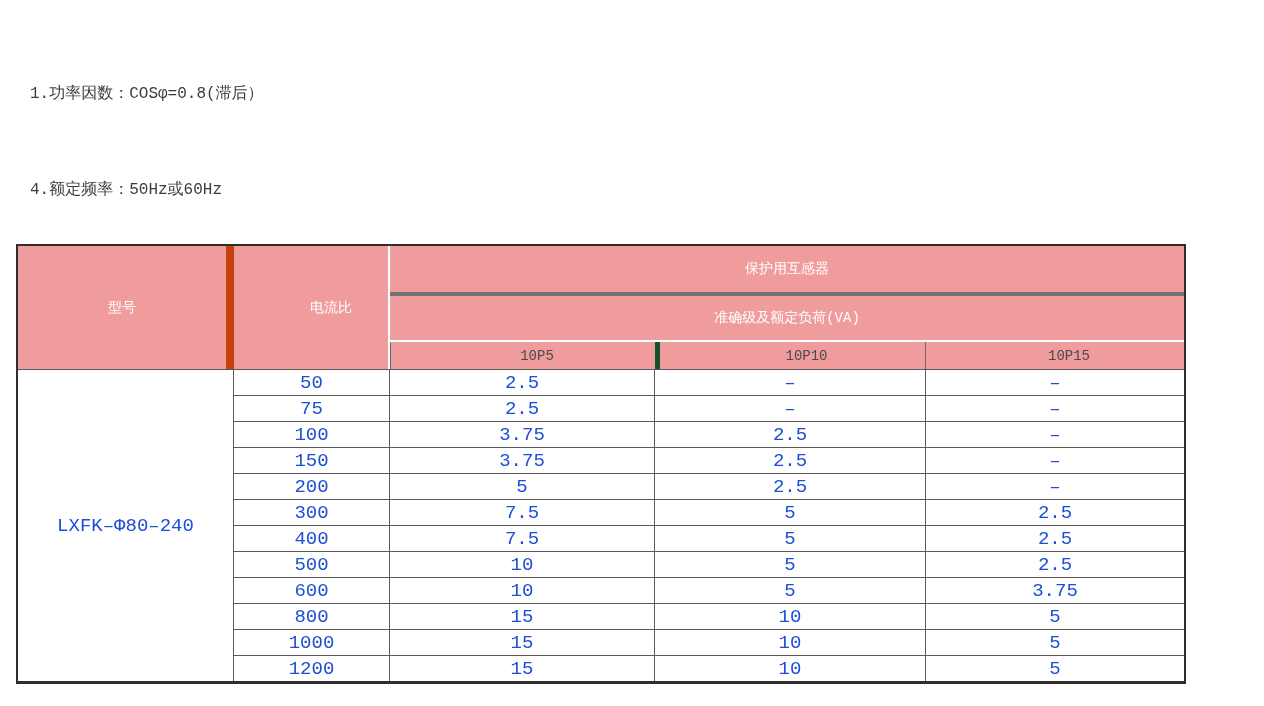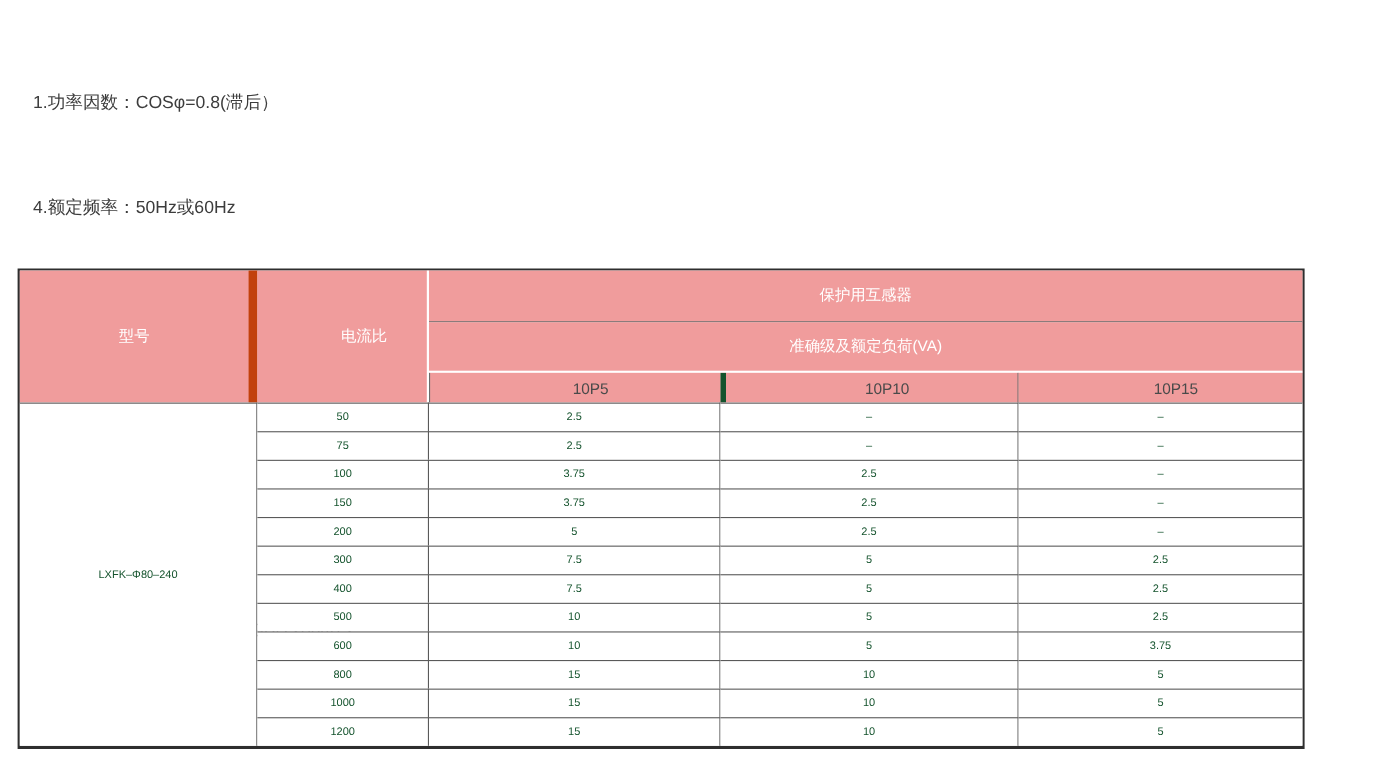--- a/index.html
+++ b/index.html
@@ -9,20 +9,21 @@
     width: 1264px;
     height: 706px;
     overflow: hidden;
     font-family: "Liberation Sans", "DejaVu Sans", sans-serif;
   }
   .page {
     position: relative;
     width: 1264px;
     height: 706px;
     background: #ffffff;
+    font-family: Liberation Mono, monospace;
   }
   
   .spec-list {
     position: absolute;
     top: 14px;
     left: 30px;
     color: #3c3c3c;
     font-size: 16px;
     line-height: 32px;
     white-space: pre-wrap;
@@ -52,35 +53,35 @@
     overflow: hidden;
   }
   
   .hd {
     background: #f09c9c;
     color: #ffffff;
     font-size: 14px;
   }
   th.hd-model   { border-right: 8px solid #c2410c; margin-left: 20px; }
   th.hd-ratio   { border-right: 2px solid #ffffff; padding-left: 40px; }
-  th.hd-group   { height: 46px; border-bottom: 1px solid #737373; }
+  th.hd-group   { height: 46px; border-bottom: 4px solid #737373; }
   th.hd-subgroup{ height: 44px; border-bottom: 2px solid #ffffff; }
   th.hd-class   {
     height: 27px;
     color: #4a4a4a;
     font-size: 14px;
     padding-left: 28px;
   }
   th.hd-class-mid { border-left: 5px solid #14532d; border-right: 1px solid #6a6a6a; }
   th.hd-class-first { border-left: 1px solid #6a6a6a; }
   
   .spec-table tbody td {
     background: #ffffff;
-    color: #14532d;
-    font-size: 10px;
+    color: #1d4ed8;
+    font-size: 19px;
     height: 25px;
     border-top: 1px solid #5a5a5a;
   }
   td.c-model { border-right: 1px solid #5a5a5a; font-size: 15px; margin-top: 32px; }
   td.c-ratio { border-right: 1px solid #5a5a5a; }
   td.c-p5    { border-right: 1px solid #5a5a5a; }
   td.c-p10   { border-right: 1px solid #5a5a5a; }
   td.c-p15   { border-right: none; }
 </style>
 </head>

